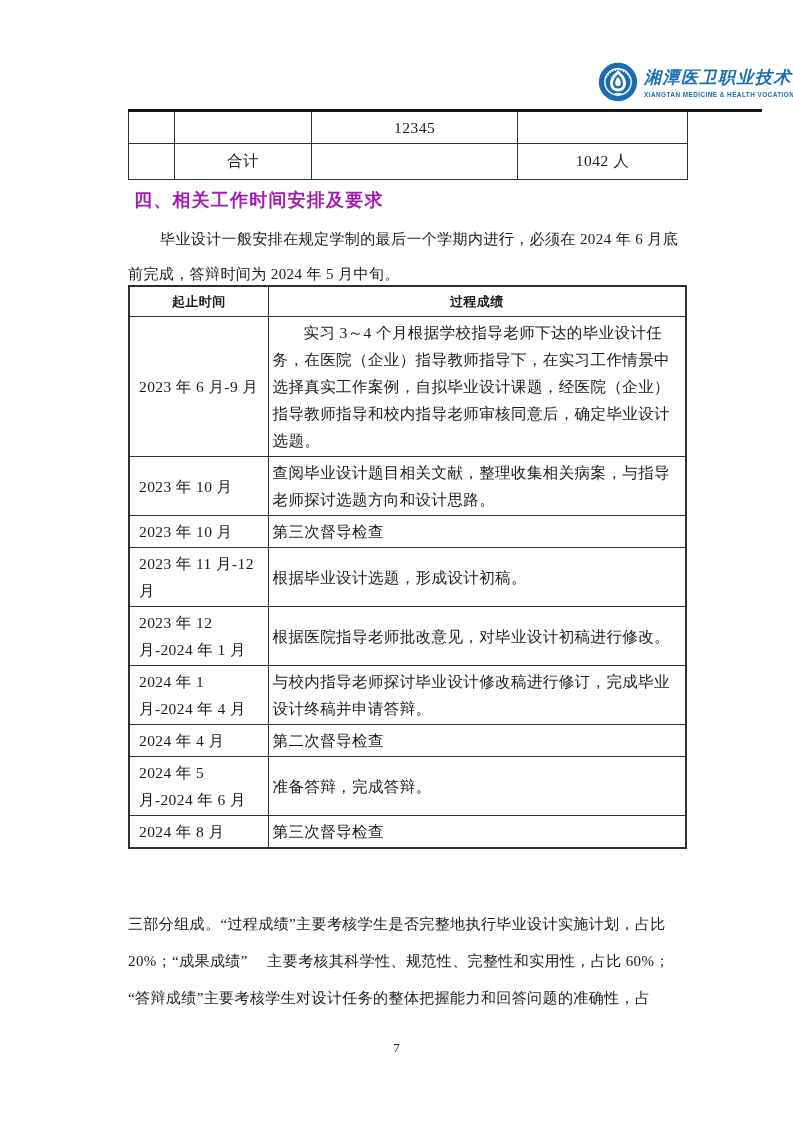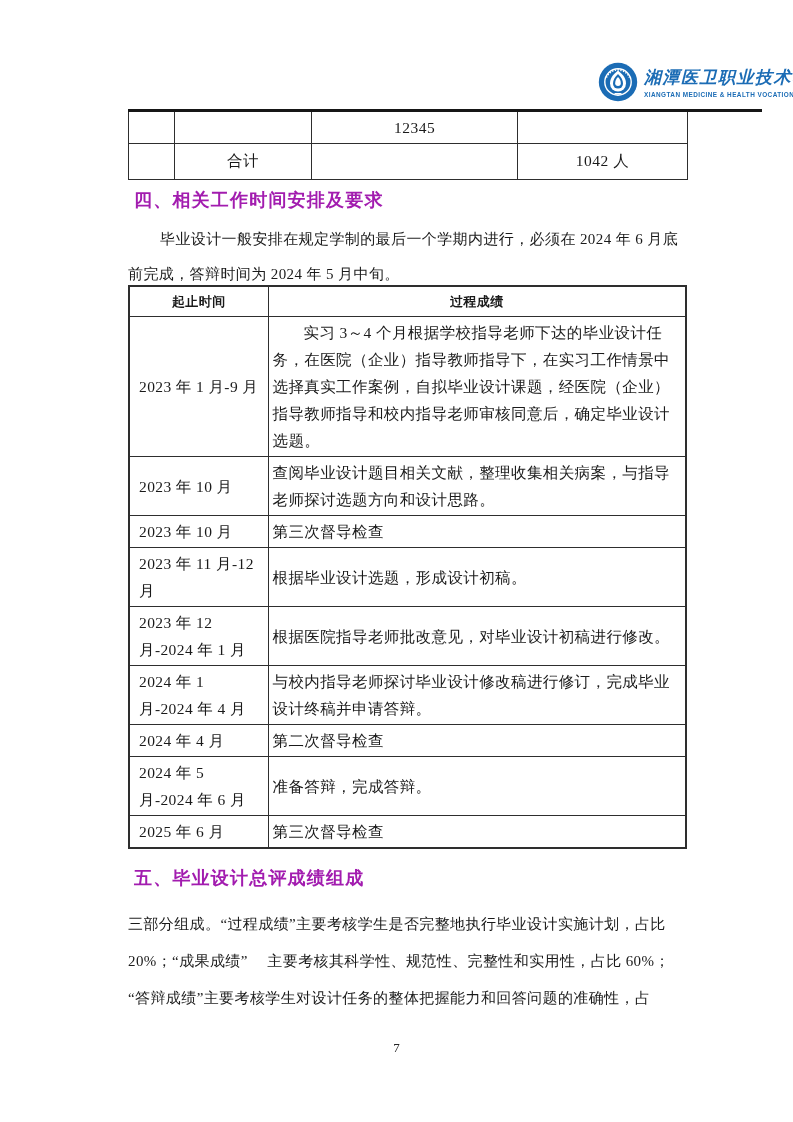--- a/index.html
+++ b/index.html
@@ -137,21 +137,21 @@
     <colgroup>
         <col style="width:139px">
         <col>
       </colgroup>
     <tbody>
       <tr>
         <th>起止时间</th>
         <th>过程成绩</th>
       </tr>
       <tr>
-        <td class="time">2023 年 1 月-9 月</td>
+        <td class="time">2023 年 6 月-9 月</td>
         <td class="task">
             <span class="first-indent">实习 3～4 个月根据学校指导老师下达的毕业设计任务，在医院（企业）指导教师指导下，在实习工作情景中选择真实工作案例，自拟毕业设计课题，经医院（企业）指导教师指导和校内指导老师审核同意后，确定毕业设计选题。</span>
           </td>
       </tr>
       <tr>
         <td class="time">2023 年 10 月</td>
         <td class="task">查阅毕业设计题目相关文献，整理收集相关病案，与指导老师探讨选题方向和设计思路。</td>
       </tr>
       <tr>
         <td class="time">2023 年 10 月</td>
@@ -171,27 +171,26 @@
       </tr>
       <tr>
         <td class="time">2024 年 4 月</td>
         <td class="task">第二次督导检查</td>
       </tr>
       <tr>
         <td class="time">2024 年 5 月-2024 年 6 月</td>
         <td class="task">准备答辩，完成答辩。</td>
       </tr>
       <tr>
-        <td class="time">2025 年 6 月</td>
+        <td class="time">2024 年 8 月</td>
         <td class="task">第三次督导检查</td>
       </tr>
     </tbody>
   </table>
 
-  <h2 class="sec-heading" id="heading5">五、毕业设计总评成绩组成</h2>
   <p class="body-par" id="par5">
     <span class="line">三部分组成。“过程成绩”主要考核学生是否完整地执行毕业设计实施计划，占比</span>
     <span class="line">20%；“成果成绩”　 主要考核其科学性、规范性、完整性和实用性，占比 60%；</span>
     <span class="line">“答辩成绩”主要考核学生对设计任务的整体把握能力和回答问题的准确性，占</span>
   </p>
 
   <div class="page-number">7</div>
 
 </div>
 

